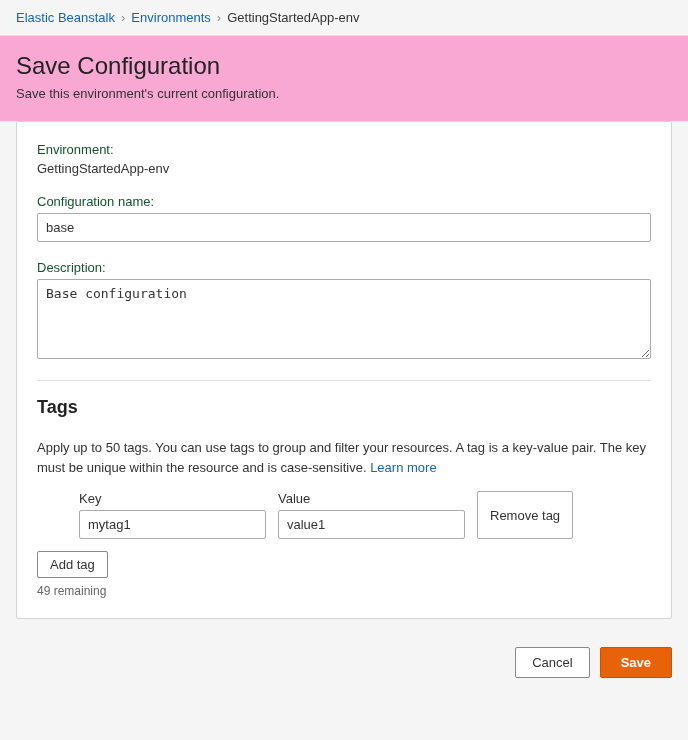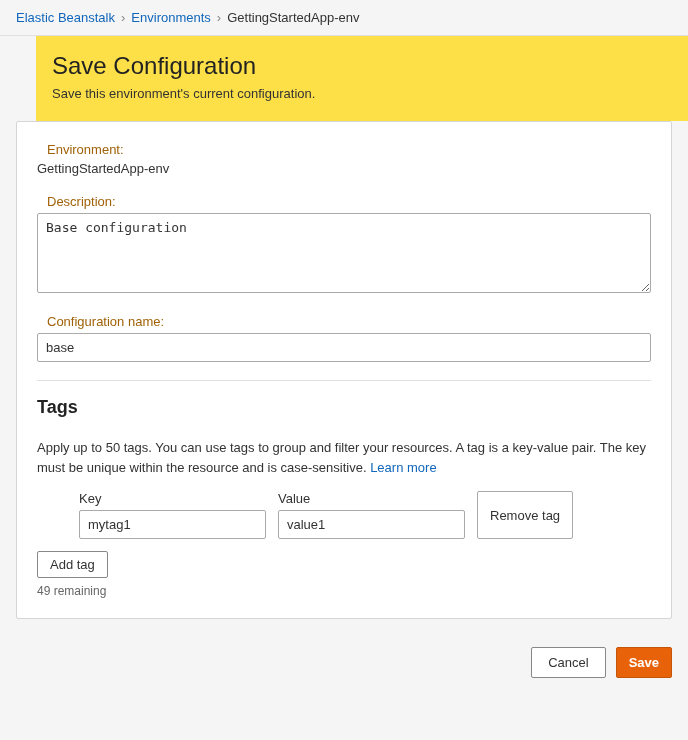--- a/index.html
+++ b/index.html
@@ -37,22 +37,21 @@
       font-size: 13px;
     }
 
     .breadcrumb-current {
       color: #333;
       font-size: 13px;
     }
 
     .page-header {
       padding: 16px 16px 8px 16px;
-      background: #fde047;
-      margin-left: 36px;
+      background: #f9a8d4;
     }
 
     .page-title {
       font-size: 24px;
       font-weight: normal;
       color: #222;
       margin-bottom: 6px;
     }
 
     .page-subtitle {
@@ -68,23 +67,22 @@
       border-radius: 2px;
       padding: 20px;
     }
 
     .field-group {
       margin-bottom: 18px;
     }
 
     .field-label {
       font-size: 13px;
-      color: #a16207;
+      color: #14532d;
       margin-bottom: 4px;
-      margin-left: 10px;
     }
 
     .field-value-static {
       font-size: 13px;
       color: #333;
       margin-top: 2px;
     }
 
     .text-input {
       width: 100%;
@@ -197,21 +195,21 @@
       padding: 7px 16px;
       background: #fff;
       border: 1px solid #888;
       border-radius: 2px;
       font-size: 13px;
       color: #333;
       cursor: pointer;
     }
 
     .save-btn {
-      padding: 7px 12px;
+      padding: 7px 20px;
       background: #e8620a;
       border: 1px solid #c55508;
       border-radius: 2px;
       font-size: 13px;
       color: #fff;
       cursor: pointer;
       font-weight: bold;
     }
 
     .divider {
@@ -237,27 +235,27 @@
 </div>
 
 <div class="main-card">
 
   <div class="field-group">
     <div class="field-label">Environment:</div>
     <div class="field-value-static">GettingStartedApp-env</div>
   </div>
 
   <div class="field-group">
+    <div class="field-label">Configuration name:</div>
+    <input class="text-input" type="text" value="base" style="">
+  </div>
+
+  <div class="field-group">
     <div class="field-label">Description:</div>
     <textarea class="textarea-input" style="">Base configuration</textarea>
-  </div>
-
-  <div class="field-group">
-    <div class="field-label">Configuration name:</div>
-    <input class="text-input" type="text" value="base" style="">
   </div>
 
   <hr class="divider">
 
   <div>
     <div class="section-title">Tags</div>
     <p class="section-description">
       <span>Apply up to 50 tags. You can use tags to group and filter your resources. A tag is a key-value pair. The key must be unique within the resource and is case-sensitive.</span>
       <span> </span>
       <a class="learn-more-link" href="#">Learn more</a>

